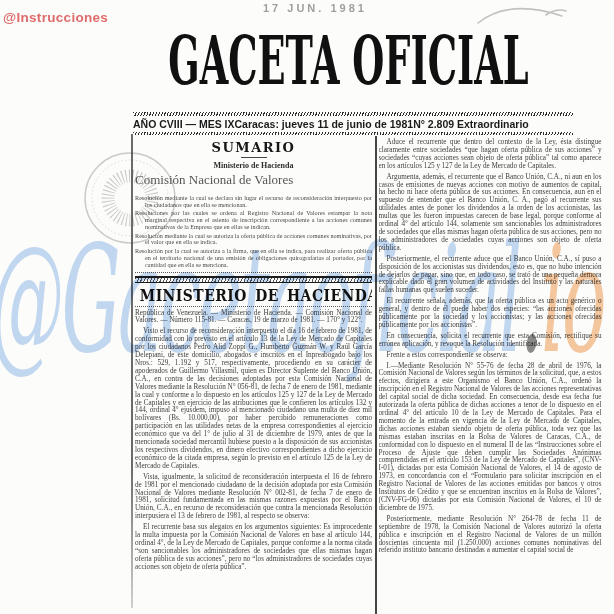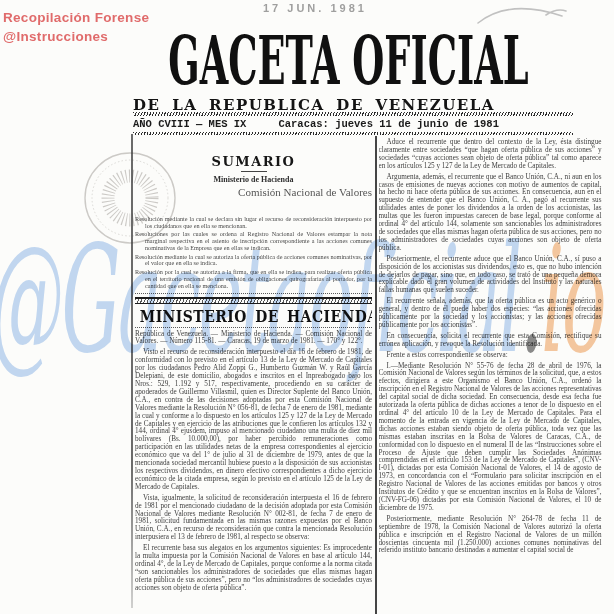--- a/index.html
+++ b/index.html
@@ -38,25 +38,24 @@
     margin-top:24px;font-family:"DejaVu Serif",serif;font-weight:bold;
     font-size:15px;color:#141414;letter-spacing:1.5px;word-spacing:5px;white-space:nowrap;
   }
   
   .issue-block{position:absolute;left:133px;top:112px;width:440px;z-index:2;}
   .hatch{
     height:3.5px;
     background:repeating-linear-gradient(112deg,#2c2c2c 0 1px,rgba(0,0,0,0) 1px 2.7px);
   }
   .issue-row{
-    width:352px;display:flex;align-items:baseline;
+    width:352px;display:flex;justify-content:space-between;align-items:baseline;
     padding:2px 0 2px 0;
-    font-family:Liberation Mono, monospace;font-weight:bold;font-size:10.5px;color:#1a1a1a;
+    font-family:Liberation Sans, sans-serif;font-weight:bold;font-size:10.5px;color:#1a1a1a;
     white-space:nowrap;
-    gap:32px;
   }
   
   .page-edge{
     position:absolute;left:131px;top:134px;width:2px;height:474px;z-index:2;
     background:linear-gradient(#3a3a3a 0 70%,rgba(58,58,58,0.3));opacity:.75;
   }
   
   .columns{
     position:absolute;left:135px;top:136px;width:469px;height:478px;z-index:2;
     display:flex;overflow:hidden;
@@ -65,25 +64,25 @@
   .col-divider{width:1.5px;background:#454545;margin:0 2px 0 3px;}
   .col-right{width:223px;overflow:hidden;}
   .body-par{
     margin:3px 0;font-size:7.2px;line-height:7.9px;text-align:justify;
     text-indent:8px;color:#3e3e3e;
   }
   .body-par.flush{text-indent:0;}
   
   .sumario-title{
     text-align:center;font-family:"DejaVu Serif",serif;font-weight:bold;
-    font-size:13px;letter-spacing:1.5px;color:#161616;margin-top:18px;
+    font-size:13px;letter-spacing:1.5px;color:#161616;margin-top:4px;
   }
   .sumario-rule{width:26px;height:1px;background:#444;margin:2px auto 3px auto;}
   .sumario-ministry{text-align:center;font-weight:bold;font-size:8px;color:#2e2e2e;margin-top:3px;}
-  .sumario-commission{text-align:right;font-size:11px;color:#555;margin-top:2px;margin-bottom:18px;}
+  .sumario-commission{text-align:left;font-size:13px;color:#555;margin-top:2px;margin-bottom:7px;}
   .sumario-item{
     font-size:6.2px;line-height:6.9px;text-align:justify;color:#4a4a4a;
     padding-left:10px;text-indent:-10px;margin:1.5px 0;
   }
   .dotted-rule{border-top:1px dotted #5a5a5a;margin:3px 0;}
   .heavy-band{height:4px;border-top:2px solid #1d1d1d;border-bottom:1.6px solid #1d1d1d;margin:2px 0 3px 0;
     background:repeating-linear-gradient(112deg,#555 0 1px,rgba(0,0,0,0) 1px 3px);}
   .section-heading{
     text-align:center;font-family:"DejaVu Serif",serif;font-weight:bold;
     font-size:14.5px;color:#111;letter-spacing:.5px;word-spacing:3px;
@@ -102,40 +101,39 @@
   .wm-handle{color:rgba(148,185,235,0.55);}
   .wm-dot{color:rgba(100,100,100,0.75);}
   .wm-tld{color:rgba(243,180,125,0.72);}
 </style>
 </head>
 <body>
 
 <div class="page">
 
   <div class="red-note">
-    <div>Recopilación Forense</div>
     <div>@Instrucciones</div>
   </div>
 
   <div class="date-stamp">17 JUN. 1981</div>
 
   <svg class="pen-scribble" width="92" height="28" viewBox="0 0 92 28">
     <path d="M2 20 C 22 4, 50 1, 86 13 M70 12 C 76 8, 84 6, 90 8" fill="none" stroke="#a3a3a3" stroke-width="1.6" stroke-linecap="round"></path>
   </svg>
 
   <div class="masthead">
     <div class="masthead-title">GACETA OFICIAL</div>
-    <div class="masthead-sub">DE LA REPUBLICA DE VENEZUELA</div>
   </div>
 
   <div class="issue-block">
     <div class="hatch"></div>
     <div class="issue-row">
       <span>AÑO CVIII — MES IX</span>
       <span>Caracas: jueves 11 de junio de 1981</span>
+      <span>N° 2.809 Extraordinario</span>
     </div>
     <div class="hatch"></div>
   </div>
 
   <svg class="seal" width="96" height="96" viewBox="0 0 96 96">
     <circle cx="48" cy="48" r="45" fill="none" stroke="#8b8680" stroke-width="1.4"></circle>
     <circle cx="48" cy="48" r="38" fill="none" stroke="#8b8680" stroke-width="0.7" stroke-dasharray="1.5,2.2"></circle>
     <circle cx="48" cy="48" r="22" fill="none" stroke="#8b8680" stroke-width="13" stroke-dasharray="1,2.4"></circle>
   </svg>
 

